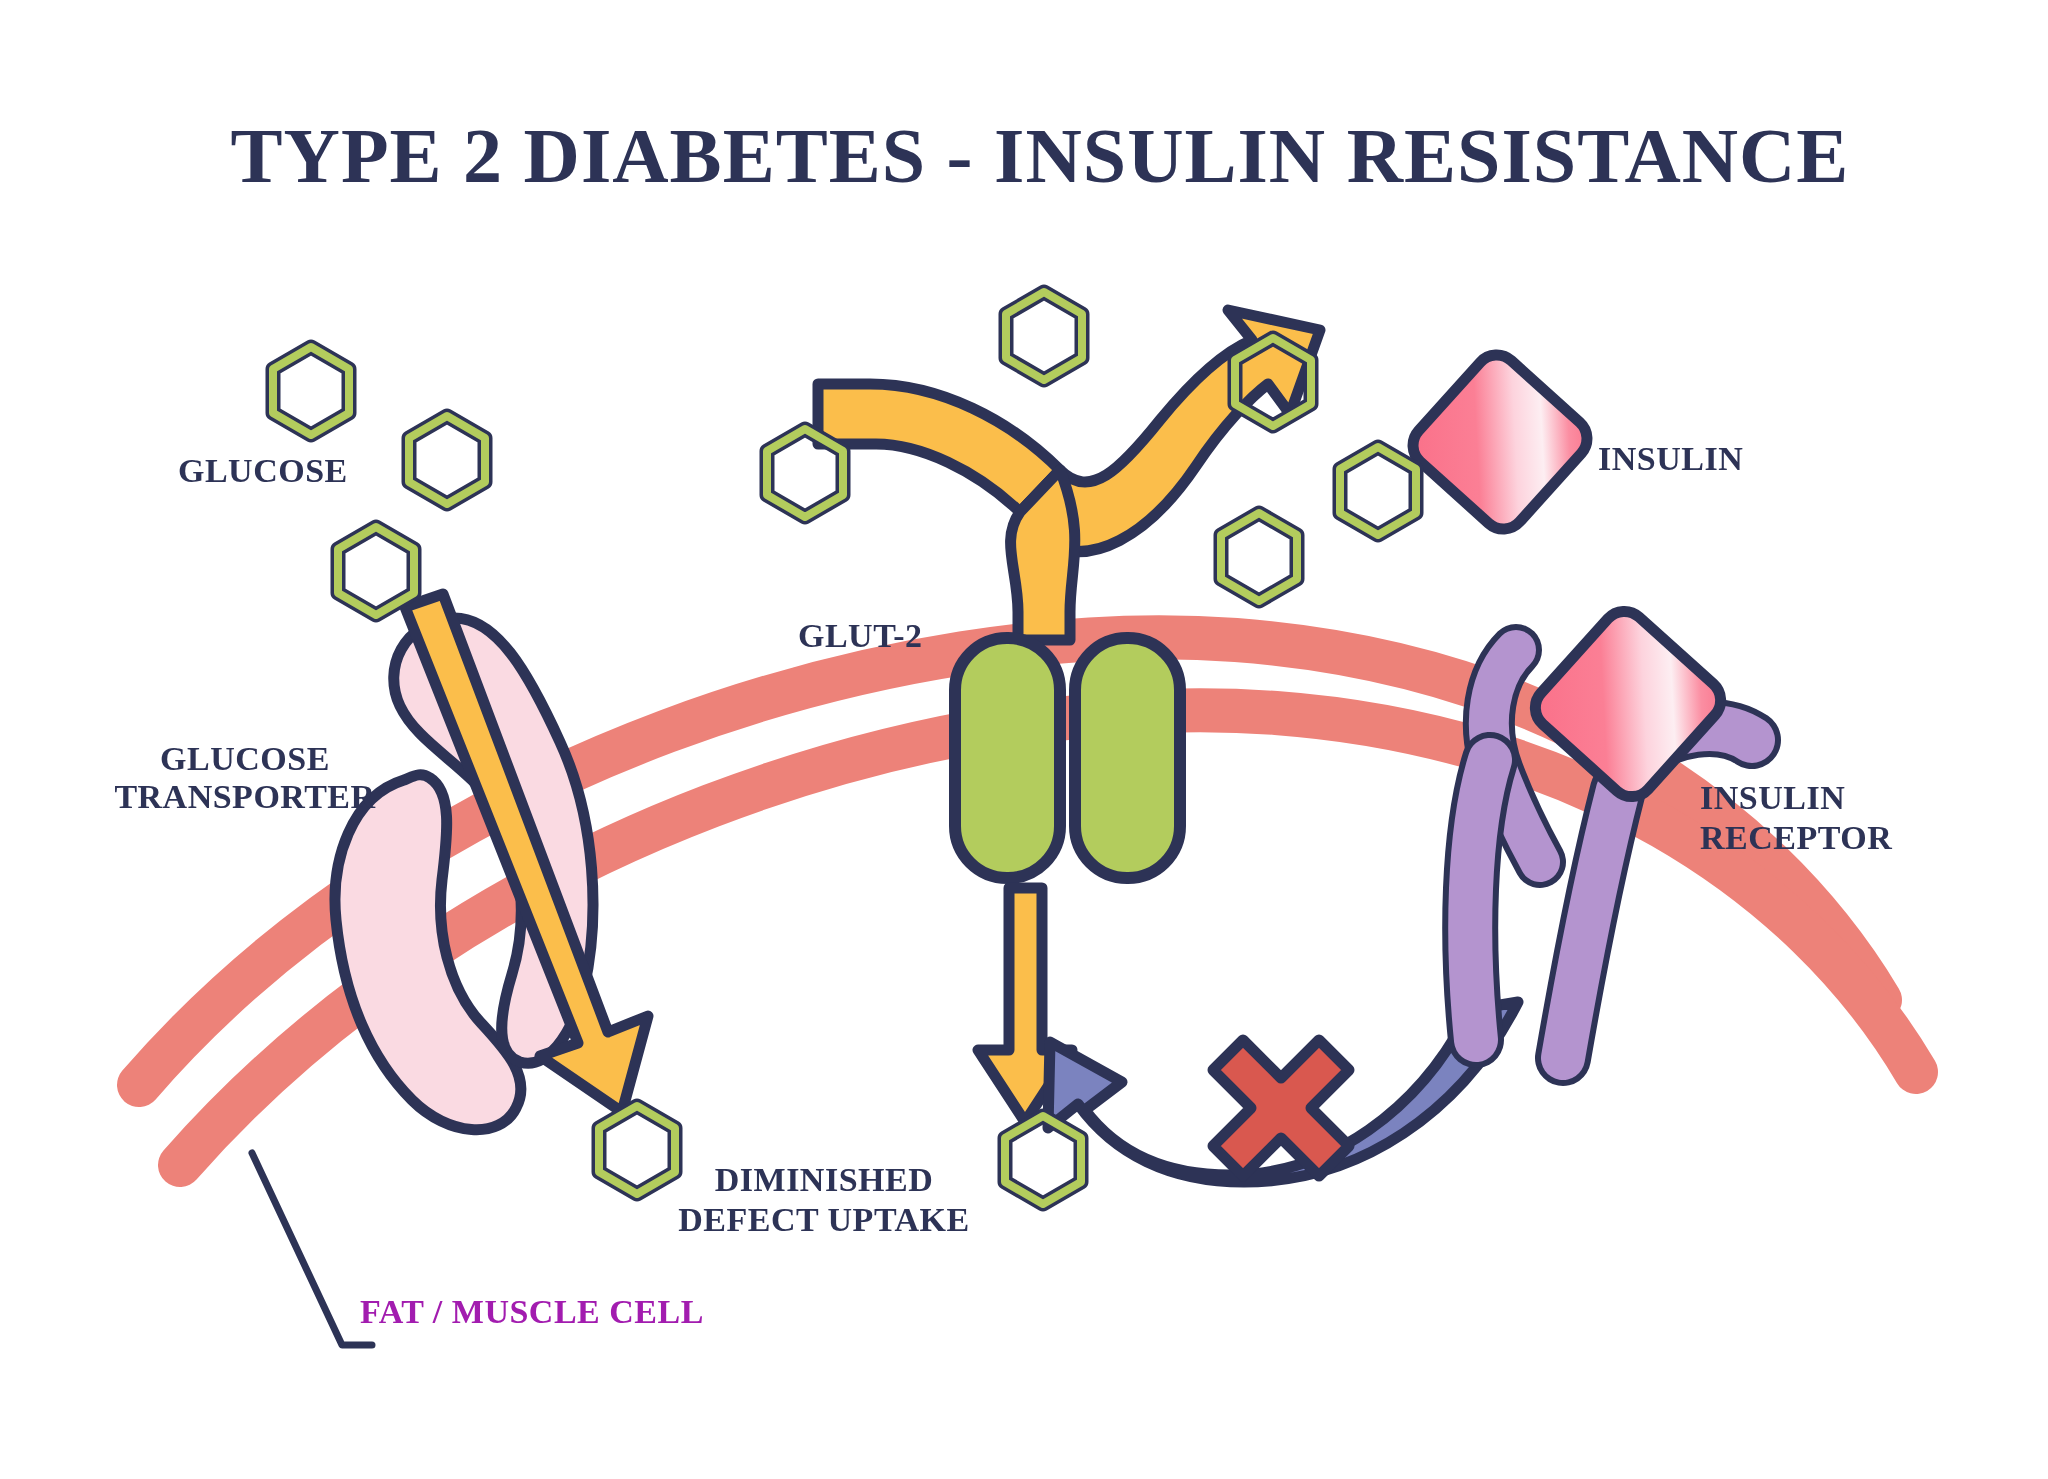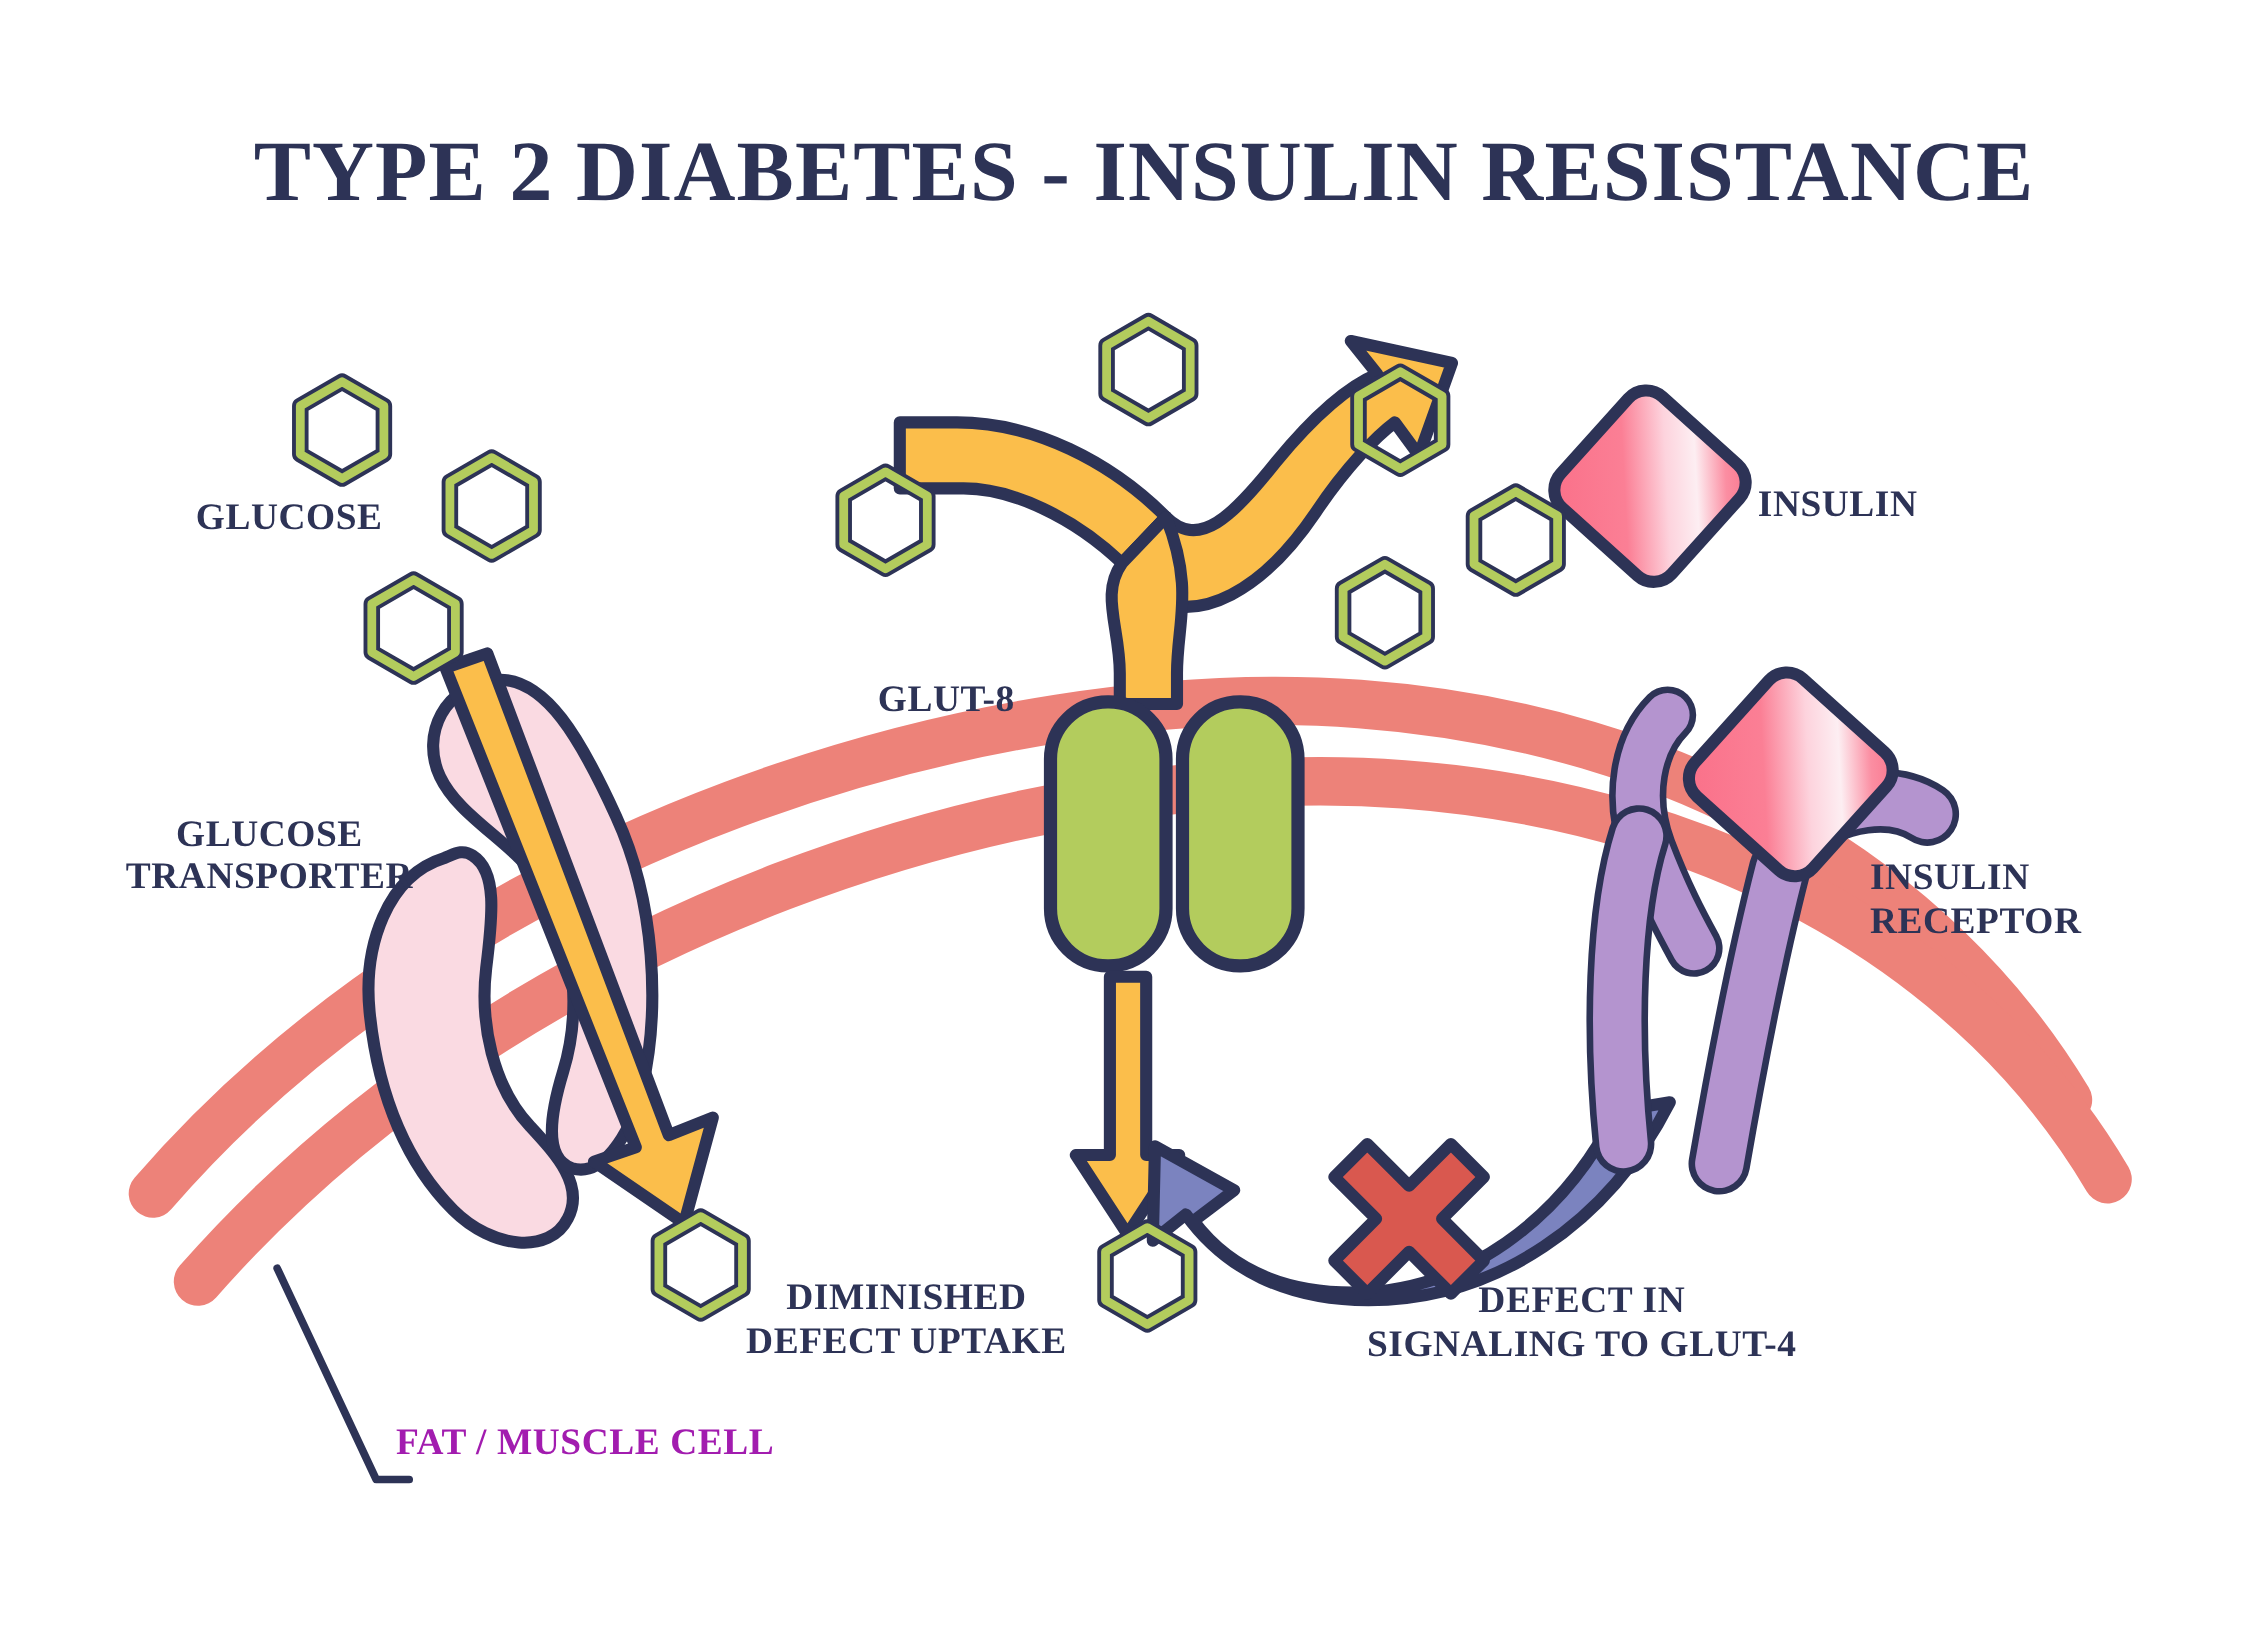--- a/index.html
+++ b/index.html
@@ -163,28 +163,26 @@
     </g>
   </svg>
 
   <div class="lbl" id="page-title">TYPE 2 DIABETES - INSULIN RESISTANCE</div>
 
   <div class="lbl" id="lbl-glucose">GLUCOSE</div>
 
   <div class="lbl" id="lbl-transporter" style="white-space:pre-line;">GLUCOSE
 TRANSPORTER</div>
 
-  <div class="lbl" id="lbl-glut4">GLUT-8</div>
+  <div class="lbl" id="lbl-glut4">GLUT-2</div>
 
   <div class="lbl" id="lbl-insulin">INSULIN</div>
 
   <div class="lbl" id="lbl-receptor" style="white-space:pre-line;">INSULIN
 RECEPTOR</div>
 
   <div class="lbl" id="lbl-diminished" style="white-space:pre-line;">DIMINISHED
 DEFECT UPTAKE</div>
 
-  <div class="lbl" id="lbl-defect" style="white-space:pre-line;">DEFECT IN
-SIGNALING TO GLUT-4</div>
 
   <div class="lbl" id="lbl-cell">FAT / MUSCLE CELL</div>
 
 </div>
 
 </body></html>

